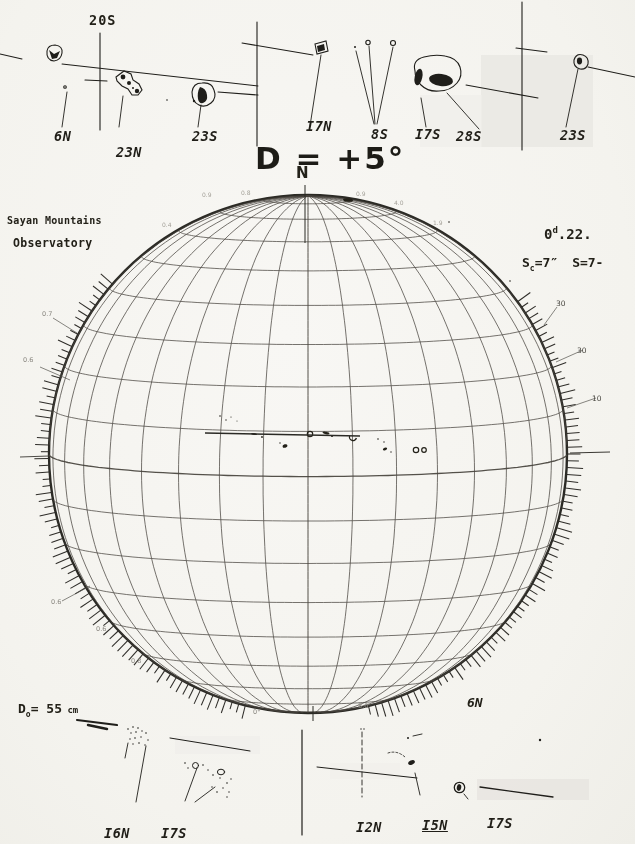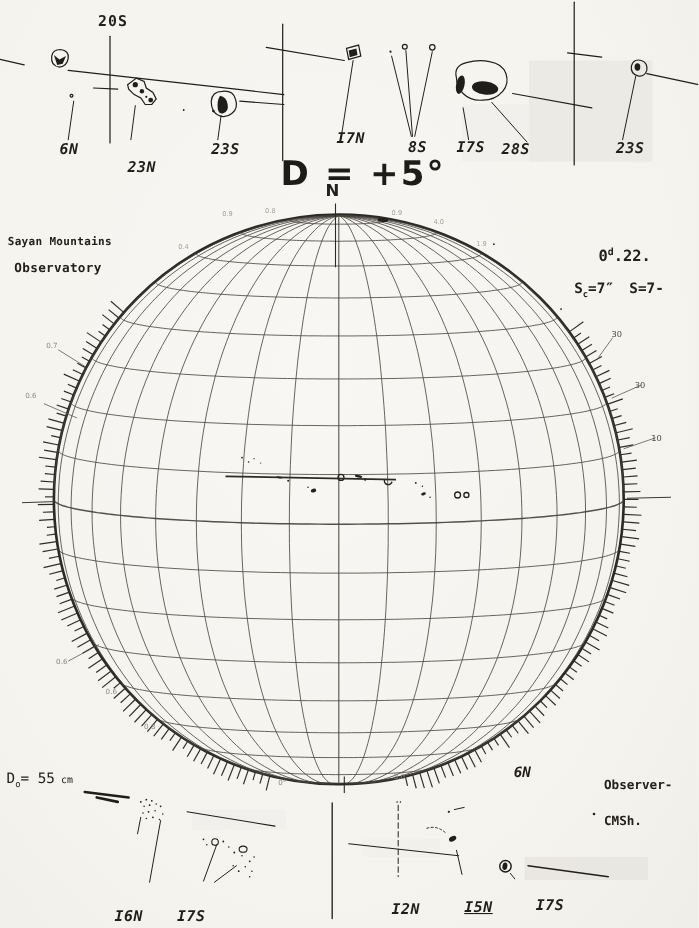--- a/index.html
+++ b/index.html
@@ -21,21 +21,21 @@
   .date span{border-bottom:2px dotted #3c3a30;padding-bottom:2px}
   .time{left:544px;top:226px;font-size:14px}
   .time sup{font-size:9px}
   .seeing{left:522px;top:256px;font-size:13px}
   .seeing sub{font-size:8px}
   .gap{display:inline-block;width:14px}
   .north{left:296px;top:166px;font-size:15px;
          font-family:"DejaVu Sans","Liberation Sans",sans-serif}
   .regionBR{left:467px;top:696px;font-size:13px;font-style:italic}
   .observer{left:549px;top:686px;font-size:11.5px;line-height:11px}
-  .aperture{left:6px;top:702px;font-size:13px;font-weight:normal}
+  .aperture{left:18px;top:702px;font-size:13px;font-weight:bold}
   .aperture sub{font-size:8px}
   .aperture .unit{font-size:9px}
   .sl{position:absolute;font:bold italic 13.5px "DejaVu Sans Mono","Liberation Mono",monospace;
       color:#201e18;letter-spacing:.5px;white-space:pre}
   .ll{position:absolute;font-family:"DejaVu Sans","Liberation Sans",sans-serif;white-space:pre}
   .ll.d{font-size:7.5px;color:#4a4842}
   .ll.f{font-size:6.5px;color:#8a8780}
   .ll.g{font-size:6px;color:#a5a29a}
 </style>
 </head>
@@ -425,24 +425,20 @@
 <div class="t regionTL">20S</div>
 <div class="t decl">D = +5°</div>
 <div class="t obs1">Sayan Mountains</div>
 <div class="t obs2">Observatory</div>
 
 <div class="t time"><span>0</span><sup>d</sup><span>.22.</span></div>
 <div class="t seeing"><span>S</span><sub>c</sub><span>=7″</span><span class="gap"></span><span>S=7-</span></div>
 
 <div class="t north">N</div>
 <div class="t regionBR">6N</div>
-<div class="t observer">
-  <div>Observer-</div>
-  <div>CMSh.</div>
-</div>
 <div class="t aperture"><span>D</span><sub>o</sub><span>= 55</span><span class="unit"> cm</span></div>
 
 <div class="ll d" style="left: 556px; top: 299px;">30</div>
     <div class="ll d" style="left: 577px; top: 346px;">30</div>
     <div class="ll d" style="left: 592px; top: 394px;">10</div>
     <div class="ll f" style="left: 42px; top: 310px;">0.7</div>
     <div class="ll f" style="left: 23px; top: 356px;">0.6</div>
     <div class="ll f" style="left: 51px; top: 598px;">0.6</div>
     <div class="ll f" style="left: 96px; top: 625px;">0.6</div>
     <div class="ll f" style="left: 131px; top: 657px;">0.8</div>

